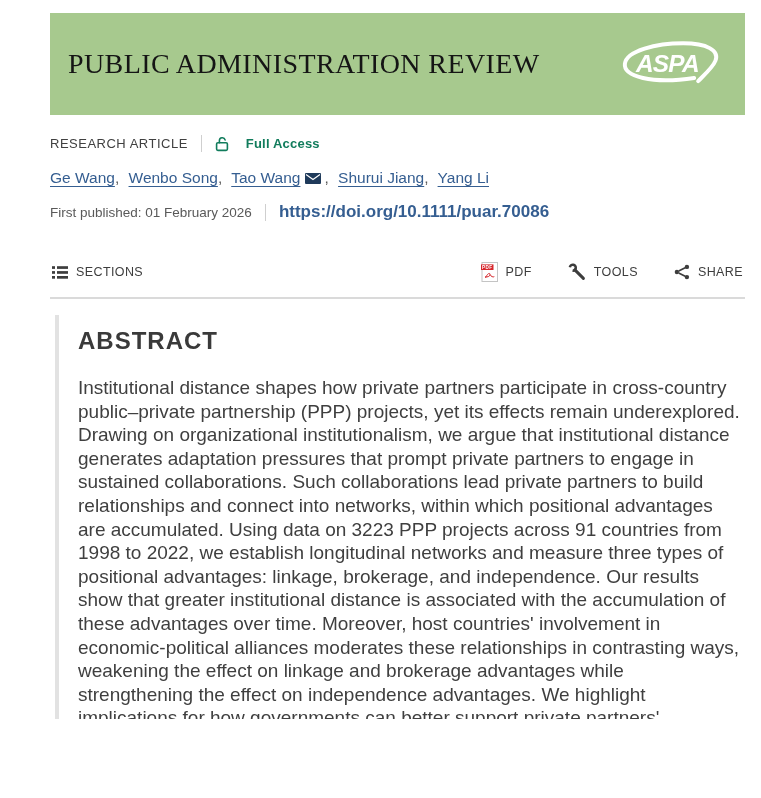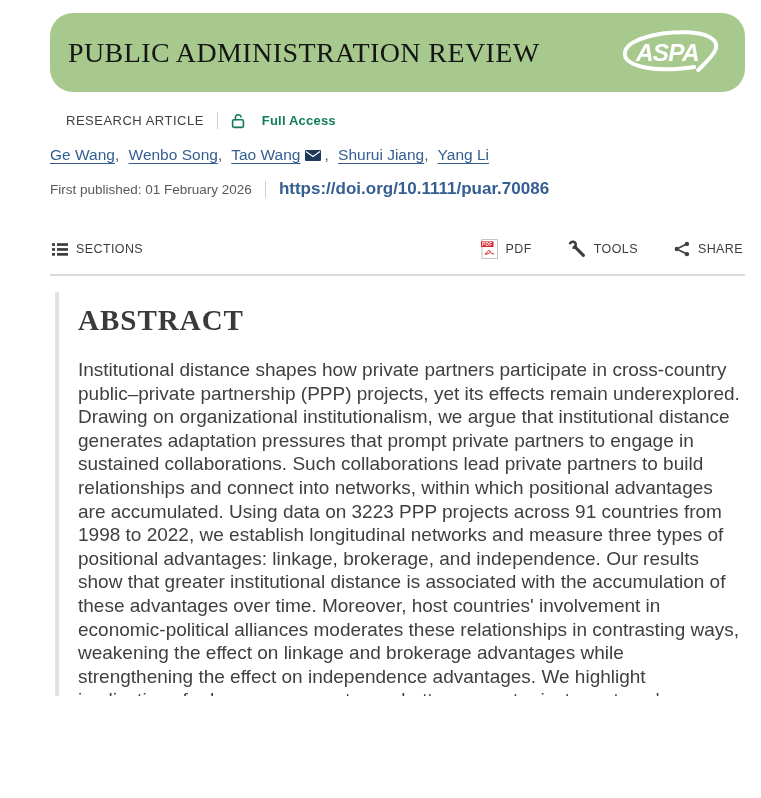--- a/index.html
+++ b/index.html
@@ -2,34 +2,34 @@
 <html><head>
 <meta charset="utf-8">
 <style>
   html,body{margin:0;padding:0;}
   body{
     width:761px;height:798px;overflow:hidden;background:#fff;position:relative;
     font-family:"Liberation Sans", sans-serif;color:#3f3f3f;
   }
   
   .banner{
-    margin:13px 16px 0 50px;height:79px;background:#a7c98e;
+    margin:13px 16px 0 50px;height:102px;background:#a7c98e;
     display:flex;align-items:center;justify-content:space-between;
-    padding:0 24px 0 18px;box-sizing:border-box;cursor:pointer;border-radius:23px;
+    padding:0 24px 0 18px;box-sizing:border-box;cursor:pointer;
   }
   .journal-title{
     font-family:"Liberation Serif", serif;font-size:28px;font-weight:400;
     color:#151515;margin:0;letter-spacing:0.4px;white-space:nowrap;
   }
   .aspa-logo{flex:none;margin-top:2px;}
   
   .content{margin:0 16px 0 50px;}
   .type-row{
     margin-top:20px;display:flex;align-items:center;
-    font-size:13px;color:#404040;letter-spacing:0.5px;margin-left:16px;
+    font-size:13px;color:#404040;letter-spacing:0.5px;
   }
   .v-divider{width:1px;height:17px;background:#cfcfcf;margin:0 13px;flex:none;}
   .access-badge{display:flex;align-items:center;gap:17px;color:#117c5c;font-weight:bold;letter-spacing:0.2px;}
   .article-title{
     font-size:23px;line-height:32px;font-weight:bold;color:#333;
     margin:14px 0 0;max-width:690px;letter-spacing:0.1px;
   }
   .authors{margin-top:17px;font-size:15.5px;color:#595959;}
   .author-link{color:#355e91;text-decoration:underline;text-underline-offset:2.5px;cursor:pointer;}
   .sep{margin-right:5px;}
@@ -41,21 +41,21 @@
     margin-top:36px;display:flex;justify-content:space-between;align-items:center;
     padding:4px 2px 15px 2px;border-bottom:2px solid #dadada;
   }
   .tool-btn{display:flex;align-items:center;gap:8px;font-size:12.5px;color:#3d3d3d;letter-spacing:0.4px;cursor:pointer;justify-content:space-between;}
   .toolbar-right{display:flex;gap:36px;align-items:center;}
   
   .abstract-section{margin-top:16px;display:flex;height:404px;overflow:hidden;}
   .abstract-bar{width:4px;background:#e2e2e2;margin-left:5px;flex:none;}
   .abstract-body{padding:12px 0 0 19px;}
   .abstract-heading{
-    font-size:29px;font-weight:bold;color:#3a3a3a;margin:0 0 21px;letter-spacing:1px;font-family:Liberation Serif, serif;
+    font-size:24px;font-weight:bold;color:#3a3a3a;margin:0 0 21px;letter-spacing:1px;
   }
   .abstract-text{font-size:19px;line-height:23.6px;color:#3f3f3f;margin:0;max-width:662px;}
 </style>
 </head>
 <body>
 
 <div class="banner">
   <h1 class="journal-title">PUBLIC ADMINISTRATION REVIEW</h1>
   <span class="aspa-logo">
     <svg width="104" height="52" viewBox="0 0 132 66">

